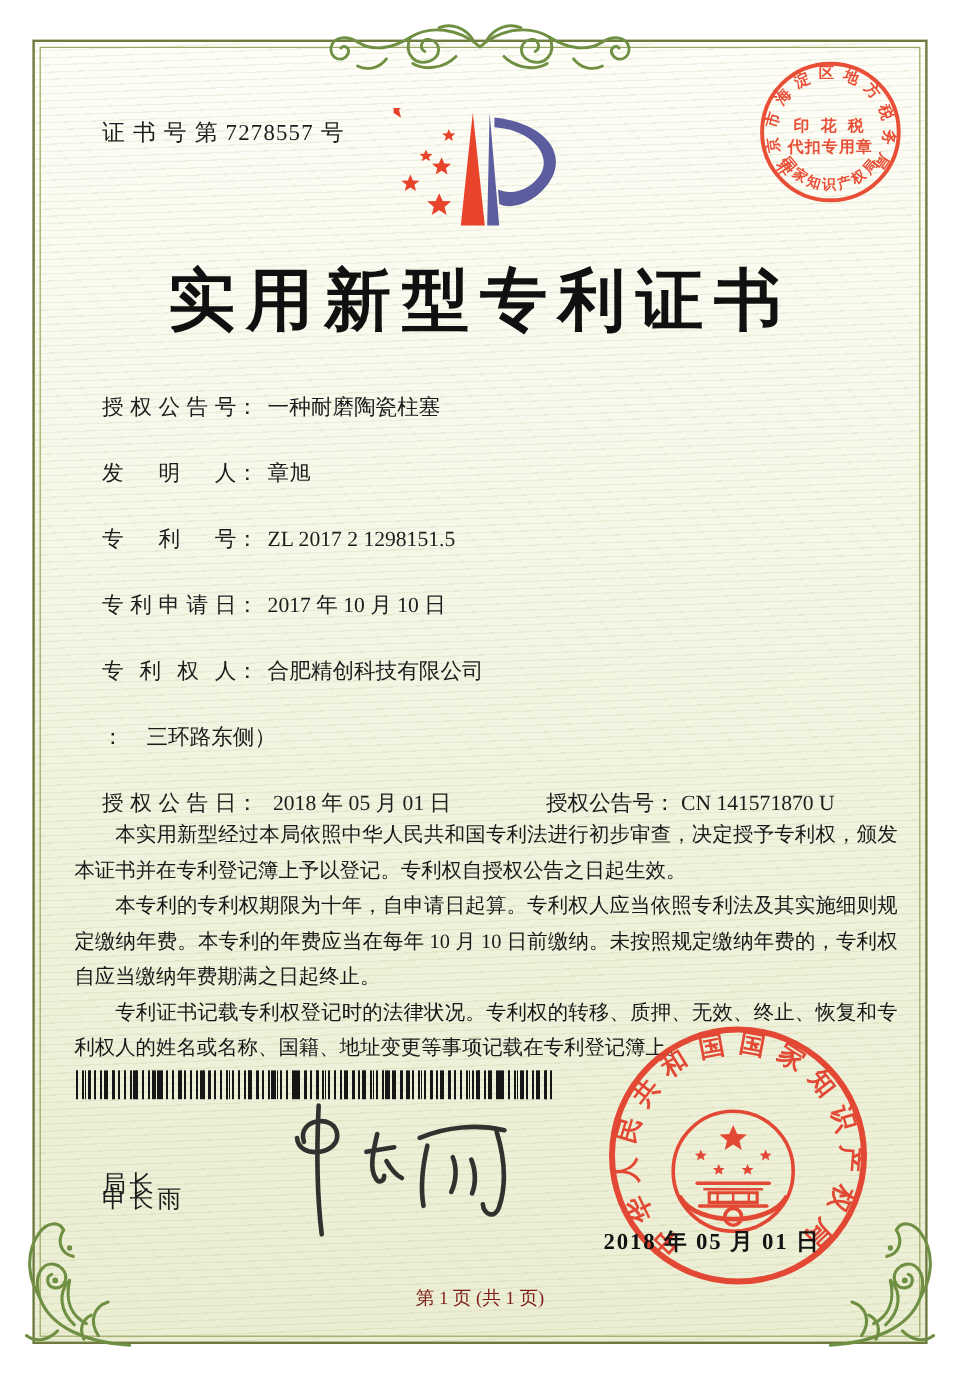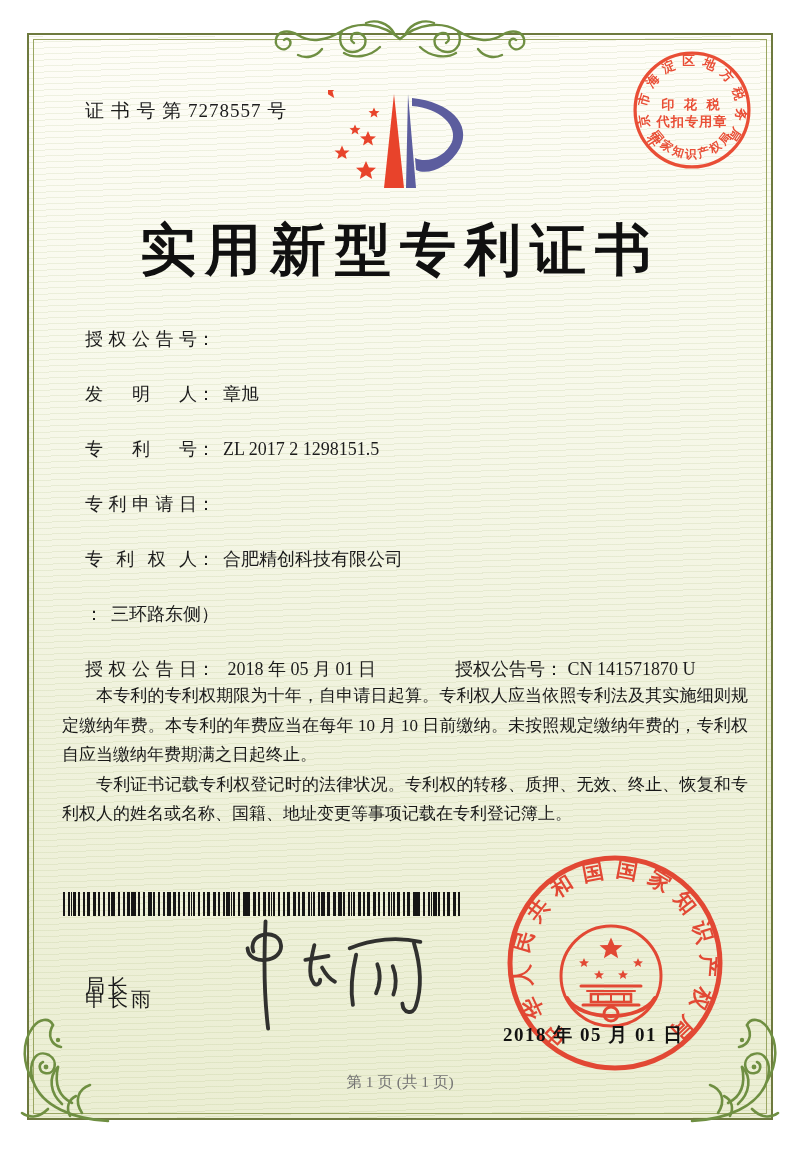--- a/index.html
+++ b/index.html
@@ -34,21 +34,21 @@
     letter-spacing:9px; z-index:3; color:#101010;
   }
   .fields { left:85px; top:326px; width:640px; z-index:3; font-size:18px; }
   .frow { display:flex; margin-bottom:28px; line-height:27px; }
   .flabel {
     display:inline-block; width:112px; text-align:justify; text-align-last:justify;
     -moz-text-align-last:justify; white-space:nowrap;
   }
   .fcolon { display:inline-block; }
   .fvalue { display:inline-block; margin-left:8px; }
-  .addr2 { display:block; }
+  .addr2 { display:block;margin-left:11px; }
   .grant-row { position:relative; display:block; line-height:27px; }
   .grant-right { position:absolute; left:370px; top:0; white-space:nowrap; }
   .body-text {
     left:62px; top:681px; width:686px; z-index:3; font-size:17px; line-height:29.5px;
     text-align:justify; color:#181818;
   }
   .body-text p { text-indent:2em; }
   .barcode {
     left:63px; top:892px; width:398px; height:24px; z-index:3;
     background-image:
@@ -57,21 +57,21 @@
       repeating-linear-gradient(90deg, transparent 0 11px, #161616 11px 13px, transparent 13px 19px);
     background-color:transparent;
   }
   .signoff-title { left:85px; top:973px; font-size:20px; letter-spacing:3px; z-index:3; }
   .signoff-name  { left:85px; top:986px; font-size:20px; letter-spacing:3px; z-index:3; }
   .signature-svg { left:218px; top:908px; z-index:4; }
   .seal-svg { left:504px; top:852px; z-index:5; opacity:0.93; }
   .stamp-svg { left:630px; top:48px; z-index:5; opacity:0.95; }
   .logo-svg { left:328px; top:90px; z-index:3; }
   .seal-date { left:503px; top:1022px; font-size:19px; font-weight:600; letter-spacing:1.5px; z-index:6; color:#121212; }
-  .footer { left:0; right:0; top:1072px; text-align:center; font-size:15.5px; z-index:3; color:#737373; }
+  .footer { left:0; right:0; top:1072px; text-align:center; font-size:15.5px; z-index:3; color:#7f1d1d; }
 </style>
 </head>
 <body>
 
 <div class="page">
 
   <div class="paper-bg"></div>
   <div class="frame-outer"></div>
   <div class="frame-inner"></div>
 
@@ -151,34 +151,36 @@
     <text x="61" y="60" text-anchor="middle" font-size="13" letter-spacing="3" fill="#e8452c" font-family="Liberation Serif, DejaVu Serif, serif" font-weight="bold">印 花 税</text>
     <text x="61" y="77" text-anchor="middle" font-size="13" letter-spacing="1" fill="#e8452c" font-family="Liberation Serif, DejaVu Serif, serif" font-weight="bold">代扣专用章</text>
   </svg>
 
   <div class="abs title">实用新型专利证书</div>
 
   <div class="abs fields">
     <div class="frow">
       <span class="flabel">授权公告号</span>
         <span class="fcolon">：</span>
+      <span class="fvalue">一种耐磨陶瓷柱塞</span>
     </div>
     <div class="frow">
       <span class="flabel">发明人</span>
         <span class="fcolon">：</span>
       <span class="fvalue">章旭</span>
     </div>
     <div class="frow">
       <span class="flabel">专利号</span>
         <span class="fcolon">：</span>
       <span class="fvalue">ZL 2017 2 1298151.5</span>
     </div>
     <div class="frow">
       <span class="flabel">专利申请日</span>
         <span class="fcolon">：</span>
+      <span class="fvalue">2017 年 10 月 10 日</span>
     </div>
     <div class="frow">
       <span class="flabel">专利权人</span>
         <span class="fcolon">：</span>
       <span class="fvalue">合肥精创科技有限公司</span>
     </div>
     <div class="frow">
         <span class="fcolon">：</span>
       <span class="fvalue">
         <span class="addr2">三环路东侧）</span>
@@ -188,20 +190,21 @@
       <span class="flabel">授权公告日</span><span class="fcolon">：</span>
       <span class="fvalue">2018 年 05 月 01 日</span>
       <span class="grant-right">
         <span>授权公告号</span><span>：</span>
         <span>CN 141571870 U</span>
       </span>
     </div>
   </div>
 
   <div class="abs body-text">
+    <p>本实用新型经过本局依照中华人民共和国专利法进行初步审查，决定授予专利权，颁发本证书并在专利登记簿上予以登记。专利权自授权公告之日起生效。</p>
     <p>本专利的专利权期限为十年，自申请日起算。专利权人应当依照专利法及其实施细则规定缴纳年费。本专利的年费应当在每年 10 月 10 日前缴纳。未按照规定缴纳年费的，专利权自应当缴纳年费期满之日起终止。</p>
     <p>专利证书记载专利权登记时的法律状况。专利权的转移、质押、无效、终止、恢复和专利权人的姓名或名称、国籍、地址变更等事项记载在专利登记簿上。</p>
   </div>
 
   <div class="abs barcode"></div>
 
   <div class="abs signoff-title">局长</div>
   <div class="abs signoff-name">申长雨</div>
 
   <svg class="abs signature-svg" width="212" height="132" viewBox="0 0 330 200">

